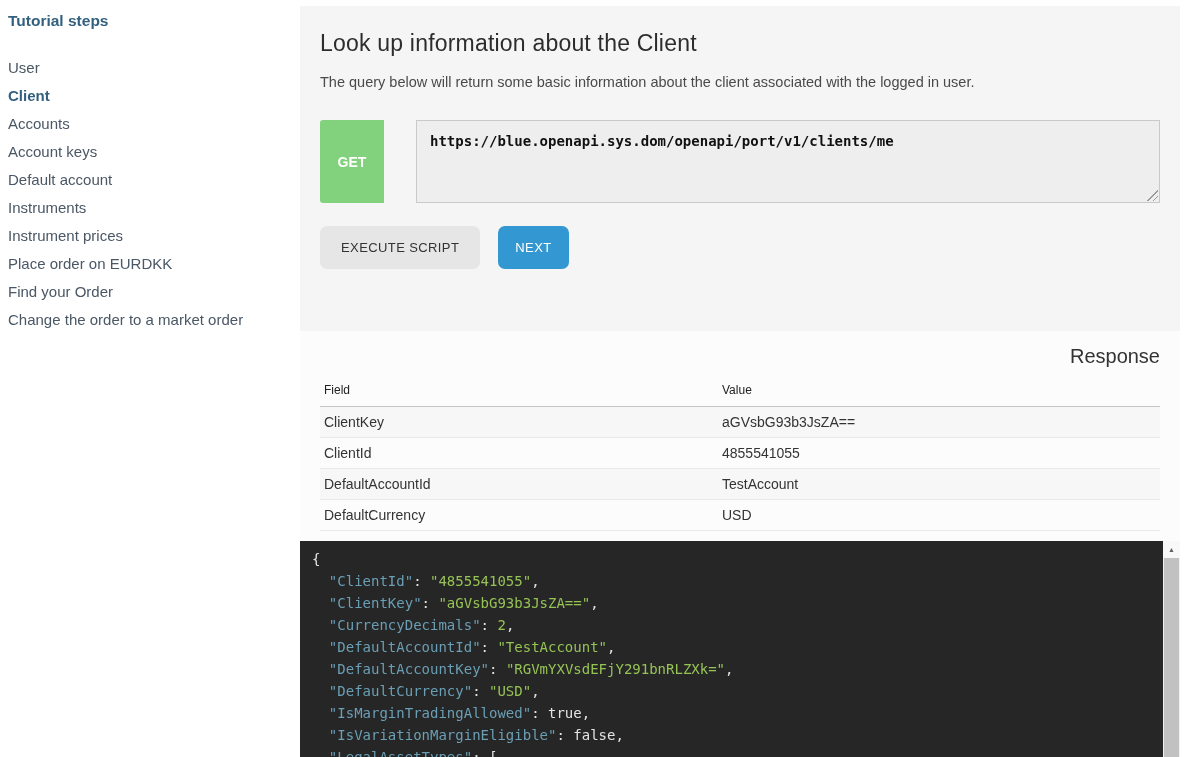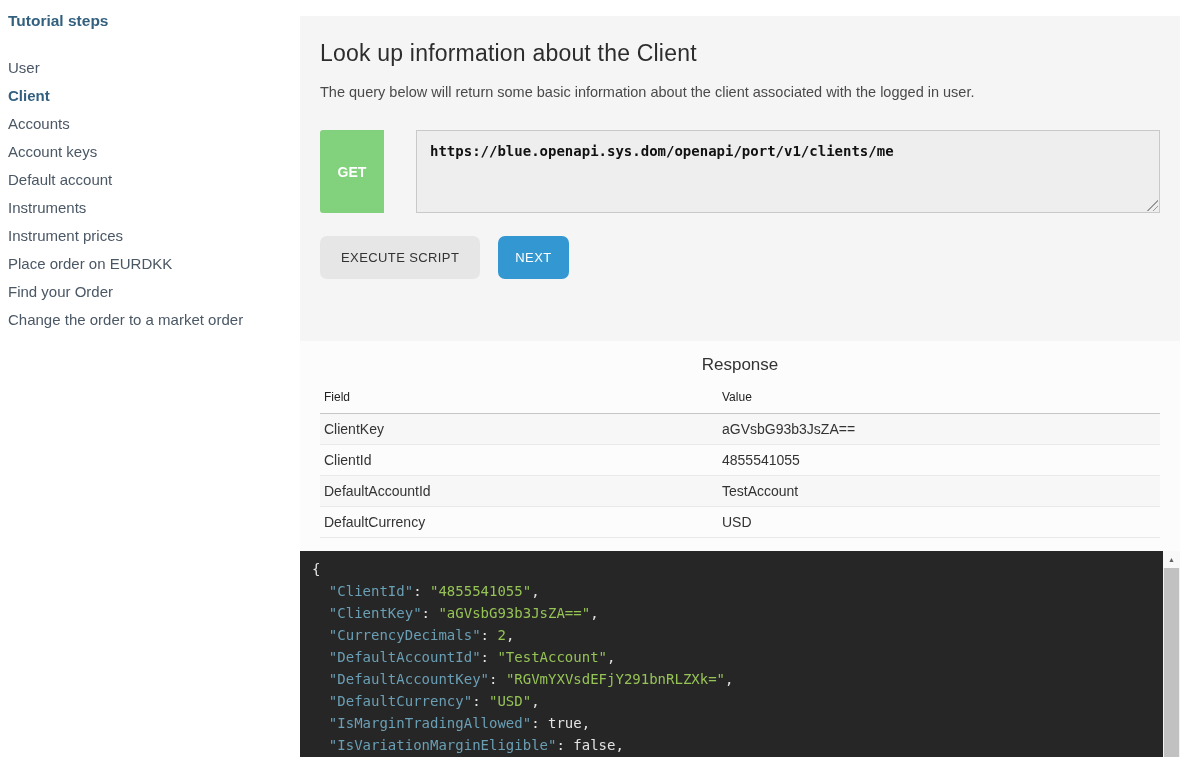--- a/index.html
+++ b/index.html
@@ -6,21 +6,21 @@
   html,body { width:1194px; height:757px; background:#ffffff; overflow:hidden;
               font-family:"Liberation Sans","DejaVu Sans",sans-serif; }
 
   
   .sidebar { position:absolute; left:0; top:0; width:300px; height:757px; background:#ffffff; padding:12px 10px 0 8px; }
   .sidebar-title { font-size:15.5px; font-weight:bold; color:#33607f; margin-bottom:30px; }
   .nav-item { display:block; font-size:15px; color:#4a5765; text-decoration:none; margin-bottom:12.5px; line-height:15.5px; cursor:pointer; }
   .nav-item.active { color:#33607f; font-weight:bold; }
 
   
-  .main { position:absolute; left:300px; top:16px; width:880px; height:715px; }
+  .main { position:absolute; left:300px; top:6px; width:880px; height:715px; }
 
   
   .hero { width:880px; height:325px; background:#f5f5f6; padding:0 20px; overflow:hidden; }
   .hero h1 { margin-top:24px; font-size:23px; font-weight:400; color:#2d2d2d; letter-spacing:.2px; }
   .hero p  { margin-top:17px; font-size:14.5px; color:#4a4a4a; }
 
   .request-row { margin-top:30px; display:flex; height:83px; width:840px; }
   .method { width:64px; background:#82d27d; color:#ffffff; font-size:14px; font-weight:bold;
             display:flex; align-items:center; justify-content:center; border-radius:3px 0 0 3px; }
   .url-wrap { position:relative; flex:1;padding-left:32px; }
@@ -32,21 +32,21 @@
           clip-path:polygon(100% 0, 100% 100%, 0 100%); }
 
   .btn-row { margin-top:23px; display:flex; gap:18px; }
   .btn { border:none; border-radius:7px; font-size:13px; font-weight:normal; letter-spacing:.4px;
          padding:14px 21px; cursor:pointer; font-family:inherit; }
   .btn.gray { background:#e6e6e6; color:#333333; }
   .btn.blue { background:#3398d1; color:#ffffff; padding:14px 17px; }
 
   
   .response { width:880px; height:210px; background:#fcfcfd; padding:14px 20px 0 20px; }
-  .resp-title { text-align:center; font-size:17px; color:#333333; margin-bottom:9px; }
+  .resp-title { text-align:right; font-size:20px; color:#333333; margin-bottom:9px; }
   .tbl { width:840px; }
   .tbl-head, .tbl-row { display:grid; grid-template-columns:398px 1fr; }
   .tbl-head > div { font-size:12px; color:#222222; padding:6px 4px 9px 4px; border-bottom:1px solid #c6c6c6; }
   .tbl-row > div  { font-size:14px; color:#333333; padding:7px 4px; border-bottom:1px solid #e9e9e9; }
   .tbl-row:nth-child(odd) { background:#f7f7f8; }
 
   
   .code { position:relative; width:880px; height:222px; background:#262626; overflow:hidden; }
   #code-lines { padding:7px 24px 0 12px; font-family:"DejaVu Sans Mono","Liberation Mono",monospace;
                 font-size:14px; line-height:22px; white-space:pre; }

